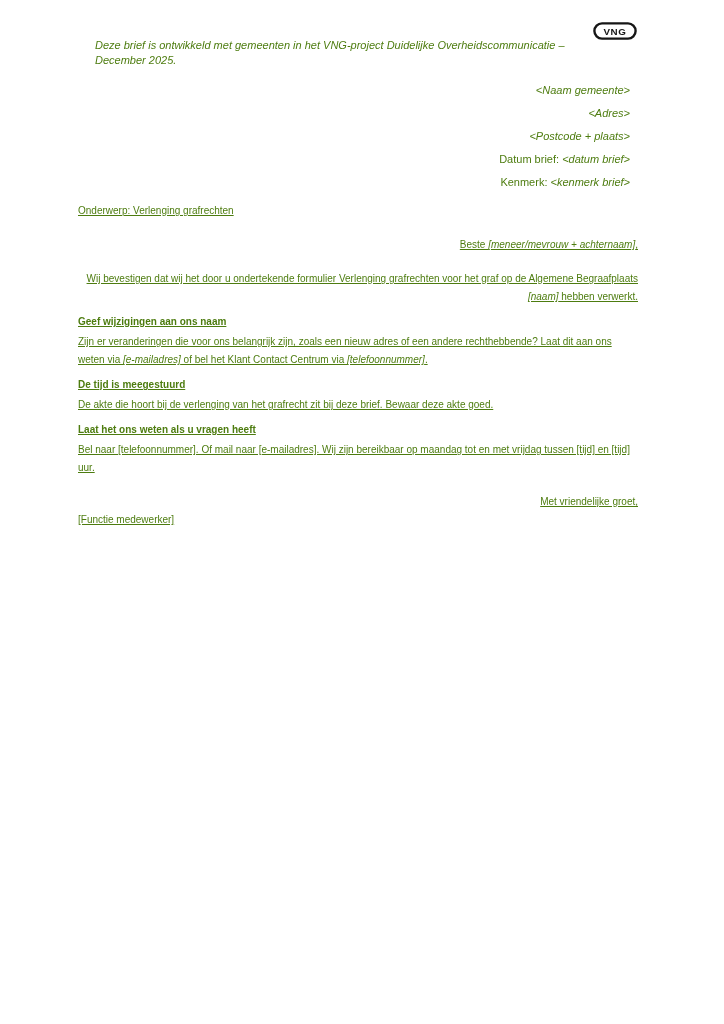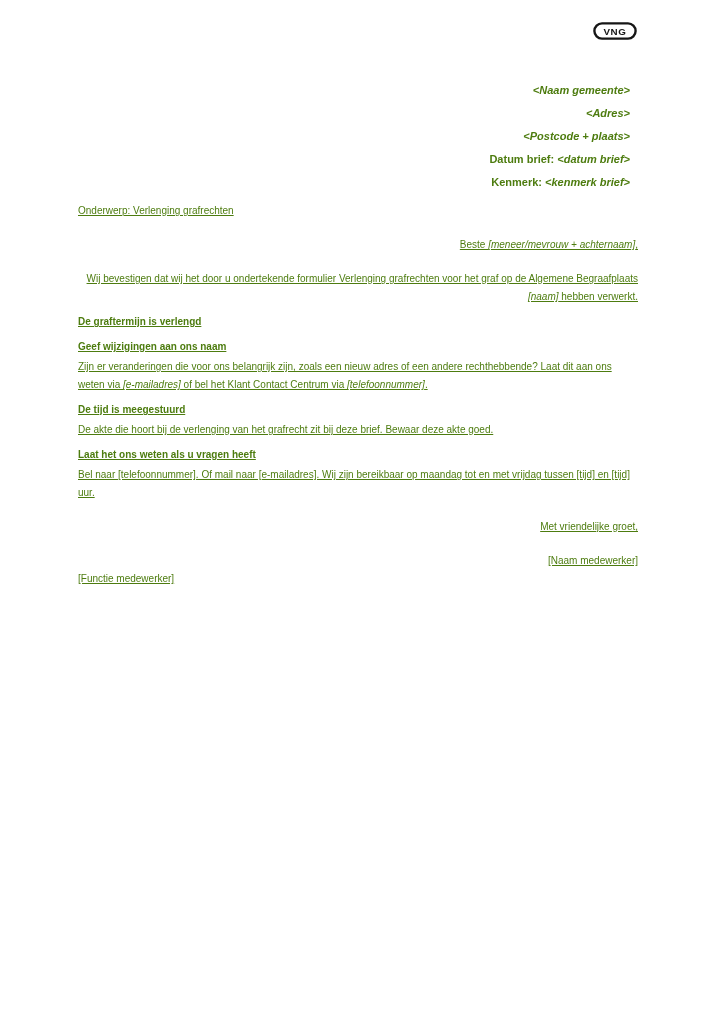--- a/index.html
+++ b/index.html
@@ -32,21 +32,20 @@
     line-height: 15px;
     font-style: italic;
   }
   .meta {
     position: absolute;
     right: 94px;
     top: 83px;
     text-align: right;
     font-size: 11px;
     line-height: 15px;
-    font-weight: bold;
   }
   .meta .meta-line { margin-bottom: 8px; }
   .letter-body {
     position: absolute;
     left: 78px;
     top: 202px;
     width: 560px;
     font-size: 10px;
     line-height: 18px;
     text-decoration: underline;
@@ -65,38 +64,37 @@
 
 <div class="page">
 
   <div class="vng-logo">
     <svg width="44" height="18" viewBox="0 0 44 18" xmlns="http://www.w3.org/2000/svg">
       <rect x="1.4" y="1.4" width="41.2" height="15.2" rx="7.6" fill="none" stroke="#161616" stroke-width="2.4"></rect>
       <text x="22" y="12.6" text-anchor="middle" font-family="Liberation Sans, DejaVu Sans, sans-serif" font-size="9.8" font-weight="bold" letter-spacing="0.6" fill="#161616">VNG</text>
     </svg>
   </div>
 
+  <div class="disclaimer">Deze brief is ontwikkeld met gemeenten in het VNG-project Duidelijke Overheidscommunicatie – December 2025.</div>
 
   <div class="meta">
       <div class="meta-line"><span class="italic">&lt;Naam gemeente&gt;</span></div>
       <div class="meta-line"><span class="italic">&lt;Adres&gt;</span></div>
       <div class="meta-line"><span class="italic">&lt;Postcode + plaats&gt;</span></div>
       <div class="meta-line"><span>Datum brief: </span><span class="italic">&lt;datum brief&gt;</span></div>
       <div class="meta-line"><span>Kenmerk: </span><span class="italic">&lt;kenmerk brief&gt;</span></div>
     </div>
 
   <div class="letter-body">
       <p class="text"><span>Onderwerp: Verlenging grafrechten</span></p>
       <p class="text gap"><span>Beste </span><span class="italic">[meneer/mevrouw + achternaam]</span><span>,</span></p>
       <p class="text gap"><span>Wij bevestigen dat wij het door u ondertekende formulier Verlenging grafrechten voor het graf op de Algemene Begraafplaats </span><span class="italic">[naam]</span><span> hebben verwerkt.</span></p>
-      <p class="heading"><span>De graftermijn is verlengd</span></p>
       <p class="heading"><span>Geef wijzigingen aan ons naam</span></p>
       <p class="text"><span>Zijn er veranderingen die voor ons belangrijk zijn, zoals een nieuw adres of een andere rechthebbende? Laat dit aan ons weten via </span><span class="italic">[e-mailadres]</span><span> of bel het Klant Contact Centrum via </span><span class="italic">[telefoonnummer]</span><span>.</span></p>
       <p class="heading"><span>De tijd is meegestuurd</span></p>
       <p class="text"><span>De akte die hoort bij de verlenging van het grafrecht zit bij deze brief. Bewaar deze akte goed.</span></p>
       <p class="heading"><span>Laat het ons weten als u vragen heeft</span></p>
       <p class="text"><span>Bel naar [telefoonnummer]. Of mail naar [e-mailadres]. Wij zijn bereikbaar op maandag tot en met vrijdag tussen [tijd] en [tijd] uur.</span></p>
       <p class="text gap"><span>Met vriendelijke groet,</span></p>
-      <p class="text gap"><span>[Naam medewerker]</span></p>
       <p class="text"><span>[Functie medewerker]</span></p>
     </div>
 
 </div>
 
 </body></html>

